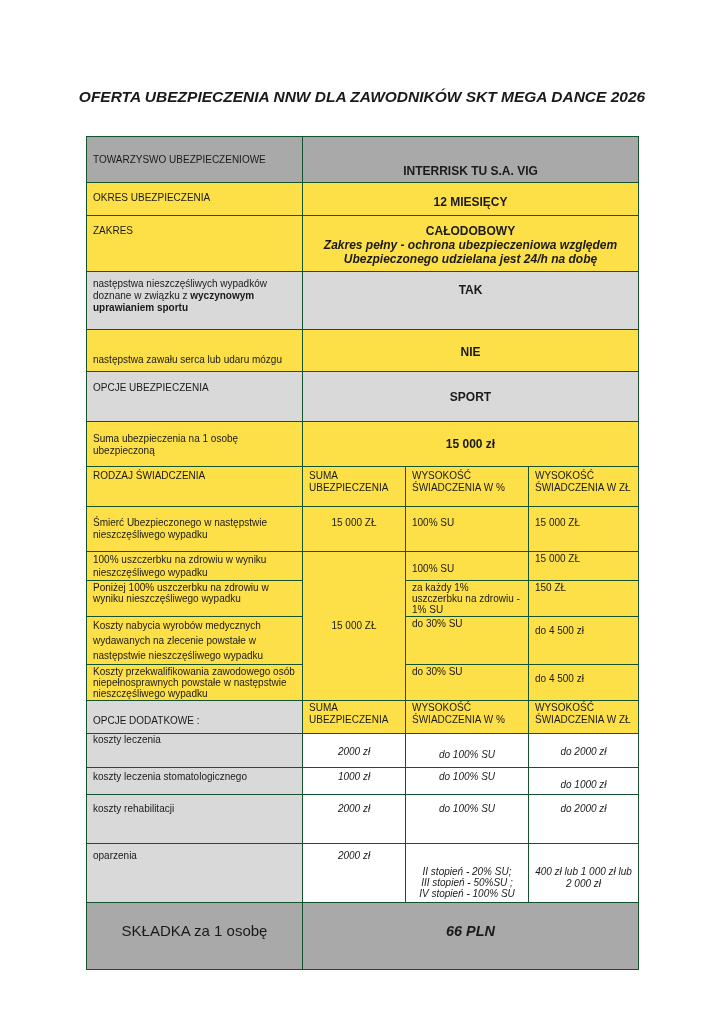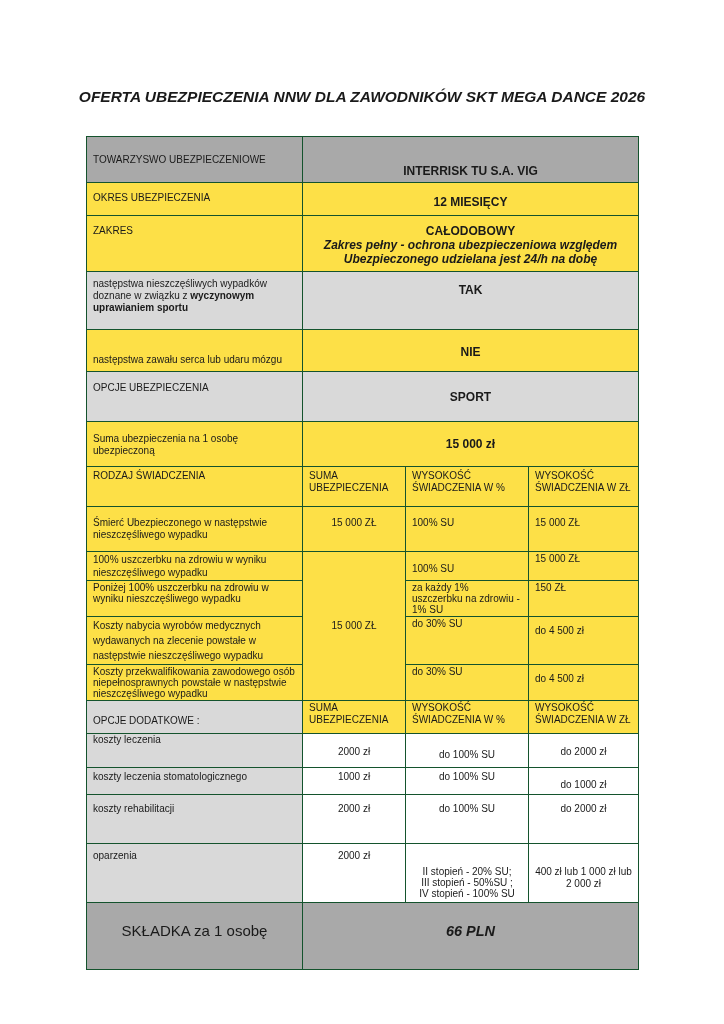--- a/index.html
+++ b/index.html
@@ -8,21 +8,21 @@
   .title { position: absolute; left: 0; width: 724px; top: 88px; text-align: center;
            font-weight: bold; font-style: italic; font-size: 15.5px; letter-spacing: 0; }
   table { position: absolute; left: 86px; top: 136px; border-collapse: collapse;
           table-layout: fixed; width: 552px; }
   td { border: 1px solid #14532d; font-size: 10px; vertical-align: top; padding: 3px 6px;
        line-height: 12px; box-sizing: border-box; }
   .c1 { width: 216px; } .c2 { width: 103px; } .c3 { width: 123px; } .c4 { width: 110px; }
   .dark { background: #a9a9a9; }
   .mid { background: #d9d9d9; }
   .light { background: #fde047; }
-  .white { background: #ffffff; }
+  .white { background: #ffffff; font-style: italic; }
   .val { text-align: center; font-weight: bold; font-size: 12px; vertical-align: top; }
   .center { text-align: center; }
   .ital { font-style: italic; }
   b { font-weight: bold; }
 </style>
 </head>
 <body>
 
 <div class="title">OFERTA UBEZPIECZENIA NNW DLA ZAWODNIKÓW  SKT MEGA DANCE  2026</div>
 

